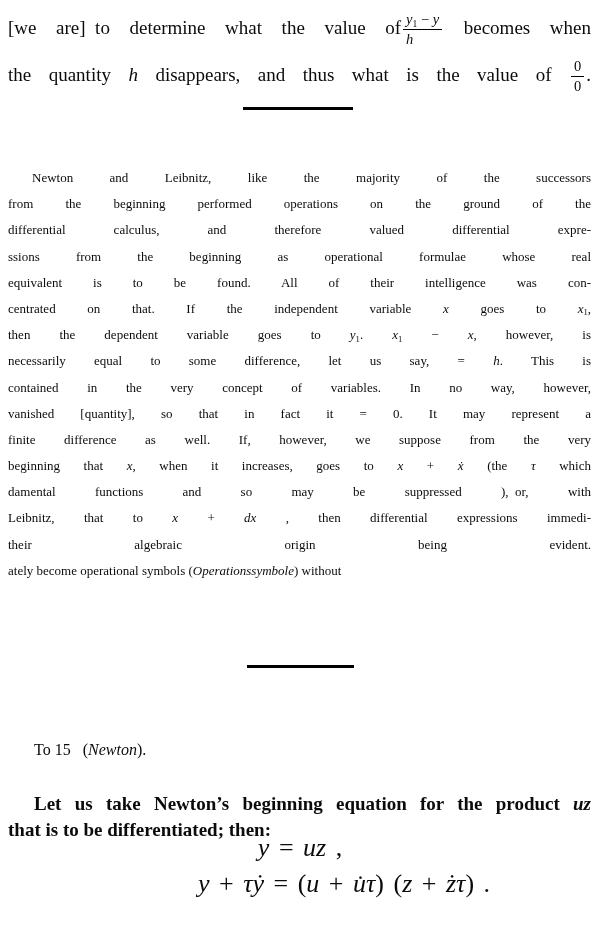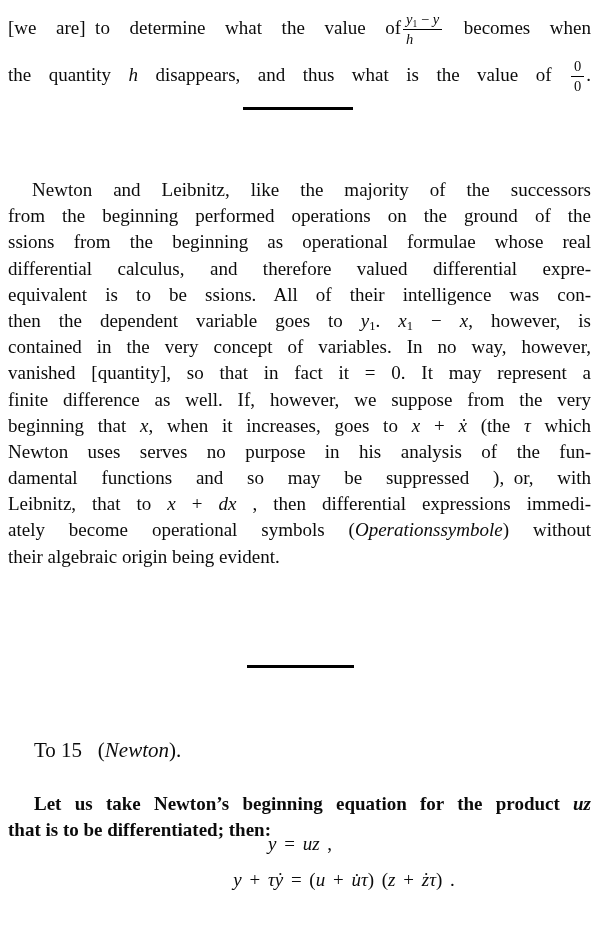--- a/index.html
+++ b/index.html
@@ -5,32 +5,32 @@
   html,body{margin:0;padding:0;}
   body{
     width:600px;height:936px;background:#ffffff;color:#0b0b0b;
     font-family:"Liberation Serif","DejaVu Serif",serif;
     overflow:hidden;
   }
   .page{position:relative;width:600px;height:936px;background:#ffffff;}
   .block{position:absolute;left:8px;right:9px;}
   .para-top{top:4px;font-size:19px;}
   .para-top .line{height:47px;line-height:47px;text-align:justify;text-align-last:justify;}
-  .para-main{top:177px;font-size:19px;}
+  .para-main{top:165px;font-size:13px;}
   .para-main .line{height:26.2px;line-height:26.2px;text-align:justify;text-align-last:justify;}
   .para-main .line:first-child{text-indent:24px;}
   .para-main .line:last-child{text-align-last:left;}
   .rule{position:absolute;background:#000;}
   .rule1{top:107px;left:243px;width:110px;height:3px;}
   .rule2{top:665px;left:247px;width:107px;height:2.5px;}
-  .heading{top:737px;font-size:21px;line-height:26px;text-indent:26px;}
+  .heading{top:737px;font-size:16px;line-height:26px;text-indent:26px;}
   .intro{top:791px;font-size:19px;font-weight:bold;}
   .intro .line{height:26.2px;line-height:26.2px;}
   .intro .line:first-child{text-indent:26px;text-align:justify;text-align-last:justify;}
-  .eq{position:absolute;left:0;width:600px;text-align:center;font-size:19px;word-spacing:3px;}
+  .eq{position:absolute;left:0;width:600px;text-align:center;font-size:26px;word-spacing:3px;}
   .eq1{top:833px;}
   .eq2{top:869px;padding-left:44px;}
   .it{font-style:italic;}
   sub{font-size:0.66em;line-height:0;vertical-align:baseline;position:relative;top:0.28em;}
   .frac{display:inline-block;vertical-align:middle;text-align:right;font-size:14.5px;line-height:1.15;margin:0 2px;}
   .frac .num{display:block;border-bottom:1.6px solid #000;padding:0 3px 1px;}
   .frac .den{display:block;padding:1px 3px 0;}
 </style>
 </head>
 <body>
@@ -40,33 +40,34 @@
   <div class="block para-top">
       <div class="line"><span>[we are] to determine what the value of</span><span class="frac"><span class="num"><span class="it">y</span><sub>1</sub><span> − </span><span class="it">y</span></span><span class="den"><span class="it">h</span></span></span><span> becomes when</span></div>
       <div class="line"><span>the quantity </span><span class="it">h</span><span> disappears, and thus what is the value of </span><span class="frac"><span class="num"><span>0</span></span><span class="den"><span>0</span></span></span><span>.</span></div>
     </div>
 
   <div class="rule rule1"></div>
 
   <div class="block para-main">
       <div class="line"><span>Newton and Leibnitz, like the majority of the successors</span></div>
       <div class="line"><span>from the beginning performed operations on the ground of the</span></div>
+      <div class="line"><span>differential calculus, and therefore valued differential expre-</span></div>
       <div class="line"><span>ssions from the beginning as operational formulae whose real</span></div>
-      <div class="line"><span>differential calculus, and therefore valued differential expre-</span></div>
-      <div class="line"><span>equivalent is to be ssions. All of their intelligence was con-</span></div>
+      <div class="line"><span>equivalent is to be found. All of their intelligence was con-</span></div>
+      <div class="line"><span>centrated on that. If the independent variable </span><span class="it">x</span><span> goes to </span><span class="it">x</span><sub>1</sub><span>,</span></div>
       <div class="line"><span>then the dependent variable goes to </span><span class="it">y</span><sub>1</sub><span>. </span><span class="it">x</span><sub>1</sub><span> − </span><span class="it">x</span><span>, however, is</span></div>
+      <div class="line"><span>necessarily equal to some difference, let us say, = </span><span class="it">h</span><span>. This is</span></div>
       <div class="line"><span>contained in the very concept of variables. In no way, however,</span></div>
       <div class="line"><span>vanished [quantity], so that in fact it = 0. It may represent a</span></div>
       <div class="line"><span>finite difference as well. If, however, we suppose from the very</span></div>
       <div class="line"><span>beginning that </span><span class="it">x</span><span>, when it increases, goes to </span><span class="it">x</span><span> + </span><span class="it">ẋ</span><span> (the </span><span class="it">τ</span><span> which</span></div>
-      <div class="line"><span>Newton uses serves no purpose in his analysis of the fun-</span></div>
       <div class="line"><span>damental functions and so may be suppressed ), or, with</span></div>
       <div class="line"><span>Leibnitz, that to </span><span class="it">x</span><span> + </span><span class="it">dx</span><span> , then differential expressions immedi-</span></div>
+      <div class="line"><span>their algebraic origin being evident.</span></div>
       <div class="line"><span>ately become operational symbols (</span><span class="it">Operationssymbole</span><span>) without</span></div>
-      <div class="line"><span>their algebraic origin being evident.</span></div>
     </div>
 
   <div class="rule rule2"></div>
 
   <div class="block heading"><span>To 15  (</span><span class="it">Newton</span><span>).</span></div>
 
   <div class="block intro">
       <div class="line"><span>Let us take Newton’s beginning equation for the product </span><span class="it">uz</span></div>
       <div class="line"><span>that is to be differentiated; then:</span></div>
     </div>

